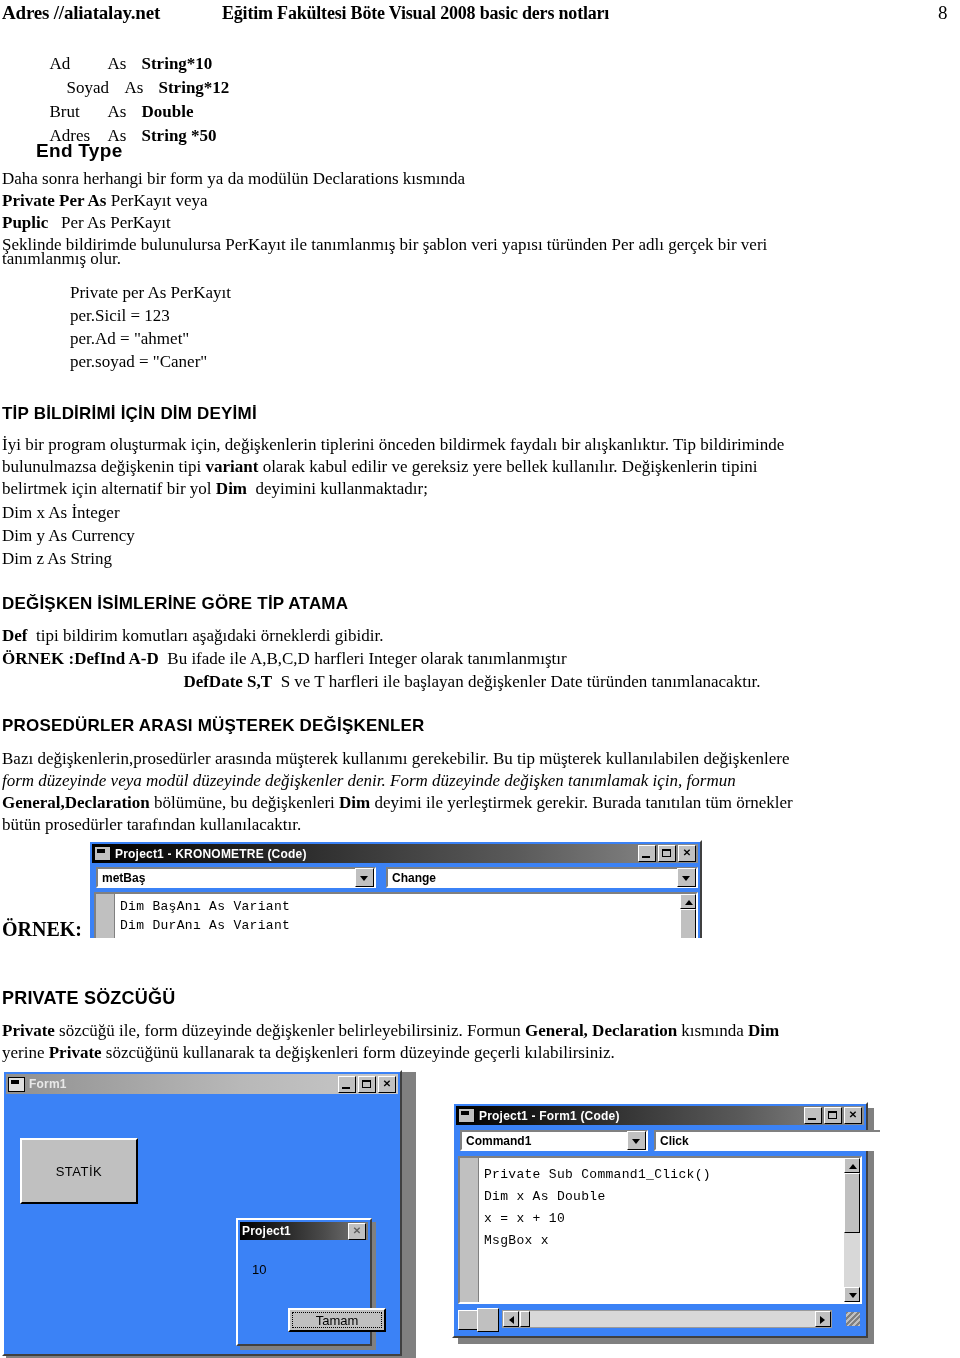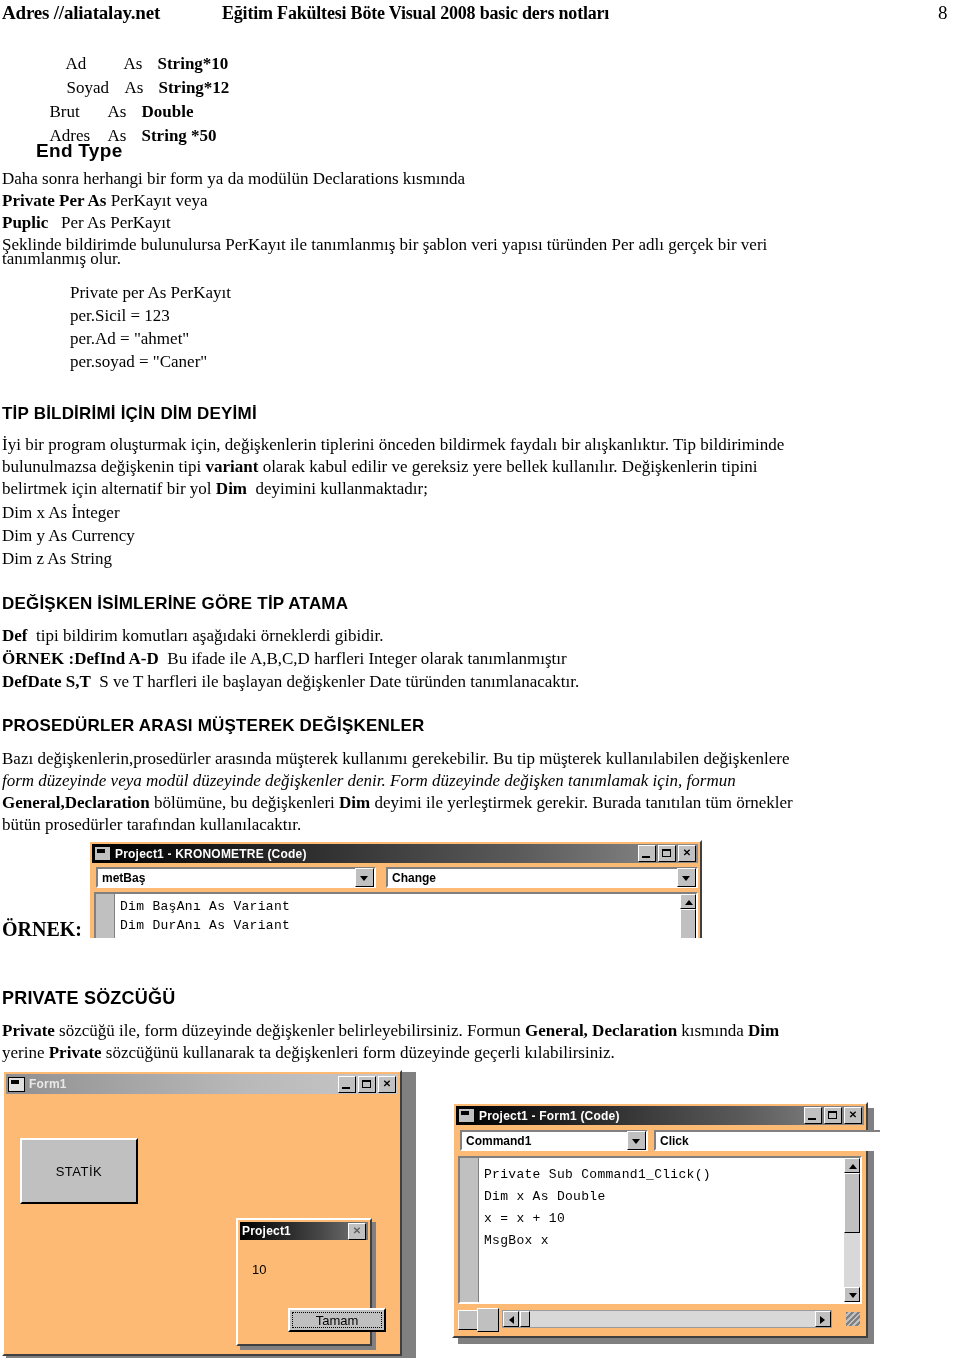--- a/index.html
+++ b/index.html
@@ -28,21 +28,21 @@
 
   
   .para{position:absolute;font-size:17px;line-height:21px;text-align:left;}
   .b{font-weight:bold;}
   .sec{position:absolute;font-family:"Liberation Sans",sans-serif;font-weight:bold;
        font-size:17px;letter-spacing:.2px;}
 
   .codeind{position:absolute;left:70px;font-size:17px;line-height:23px;white-space:pre;}
 
   
-  .win{position:absolute;background:#fdba74;
+  .win{position:absolute;background:#3b82f6;
        border-top:2px solid #ffffff;border-left:2px solid #ffffff;
        border-right:2px solid #404040;border-bottom:2px solid #404040;
        box-sizing:border-box;font-family:"Liberation Sans",sans-serif;}
   .tbar{position:absolute;left:2px;right:2px;top:2px;height:19px;
         background:linear-gradient(to right,#000000,#5a5a5a 70%,#8d8d8d);
         display:flex;align-items:center;padding:0 2px;box-sizing:border-box;}
   .tbar .ticon{width:15px;height:13px;background:#c0c0c0;border:1px solid #000;
         margin-right:4px;position:relative;flex:0 0 auto;}
   .tbar .ticon:after{content:"";position:absolute;left:2px;top:2px;width:8px;height:4px;background:#000;}
   .tbar .ttxt{color:#fff;font-size:12px;font-weight:bold;white-space:nowrap;flex:1 1 auto;
@@ -119,21 +119,21 @@
 
 <div class="page">
 
   <div class="hdr">
     <div class="hdr-addr">Adres //aliatalay.net</div>
     <div class="hdr-title">Eğitim Fakültesi Böte Visual 2008 basic ders notları</div>
     <div class="hdr-page">8</div>
   </div>
 
   <div class="topblock">
-    <div class="ln" style="padding-left:40px;">
+    <div class="ln" style="padding-left:24px;">
       <span class="nm">Ad</span><span class="as">As</span><span class="tp">String*10</span>
     </div>
     <div class="ln" style="padding-left:41px;">
       <span class="nm">Soyad</span><span class="as">As</span><span class="tp">String*12</span>
     </div>
     <div class="ln" style="padding-left:24px;">
       <span class="nm">Brut</span><span class="as">As</span><span class="tp">Double</span>
     </div>
     <div class="ln" style="padding-left:24px;">
       <span class="nm">Adres</span><span class="as">As</span><span class="tp">String *50</span>
@@ -174,21 +174,21 @@
   <div class="para" style="left:2px;top:548px;">Dim z As String</div>
 
   <div class="sec" style="left:2px;top:594px;">DEĞİŞKEN İSİMLERİNE GÖRE TİP ATAMA</div>
 
   <div class="para" style="left:2px;top:625px;width:940px;">
     <span class="b">Def</span><span style="white-space:pre">  tipi bildirim komutları aşağıdaki örneklerdi gibidir.</span>
   </div>
   <div class="para" style="left:2px;top:648px;width:940px;">
     <span class="b">ÖRNEK :DefInd  A-D</span><span style="white-space:pre">  Bu ifade ile A,B,C,D harfleri Integer olarak tanımlanmıştır</span>
   </div>
-  <div class="para" style="left:2px;top:671px;width:940px;">
+  <div class="para" style="left:2px;top:671px;width:940px;text-align:center;">
     <span class="b">DefDate  S,T</span><span style="white-space:pre">  S ve T harfleri ile başlayan değişkenler Date türünden tanımlanacaktır.</span>
   </div>
 
   <div class="sec" style="left:2px;top:716px;">PROSEDÜRLER ARASI MÜŞTEREK DEĞİŞKENLER</div>
 
   <div class="para" style="left:2px;top:748px;width:945px;">Bazı değişkenlerin,prosedürler arasında müşterek kullanımı gerekebilir. Bu tip müşterek kullanılabilen değişkenlere</div>
   <div class="para" style="left:2px;top:770px;width:945px;font-style:italic;">form düzeyinde veya modül düzeyinde değişkenler denir. Form düzeyinde değişken tanımlamak için, formun</div>
   <div class="para" style="left:2px;top:792px;width:945px;">
     <span class="b">General,Declaration</span><span> bölümüne, bu değişkenleri </span><span class="b">Dim</span><span> deyimi ile yerleştirmek gerekir. Burada tanıtılan tüm örnekler</span>
   </div>

